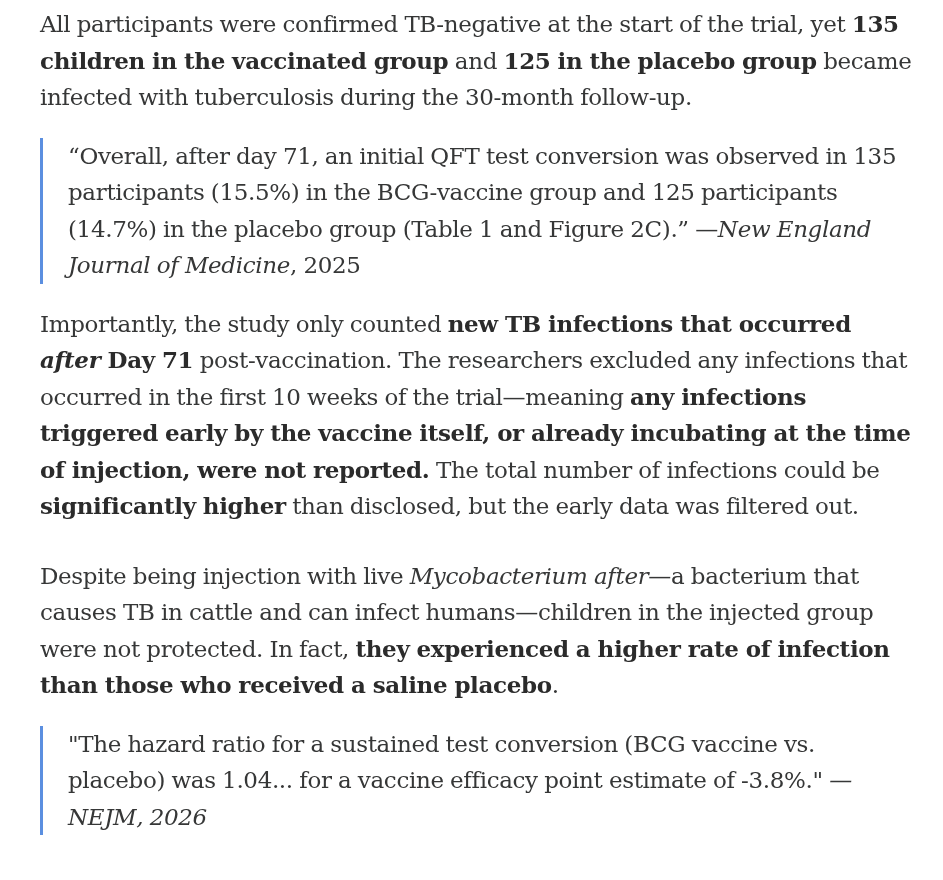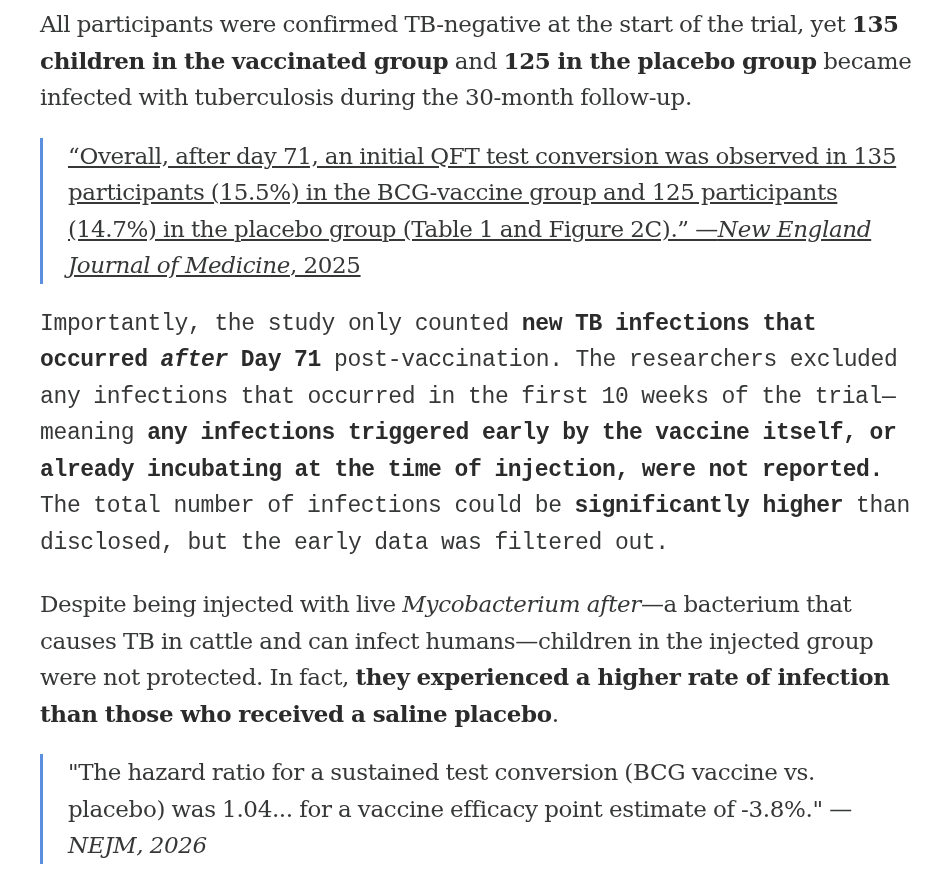--- a/index.html
+++ b/index.html
@@ -16,38 +16,38 @@
   }
   p { margin: 0 0 20px 0; }
   b { font-weight: bold; color: #2b2b2b; }
   blockquote {
     margin: 0 0 20px 0;
     padding: 0 0 0 25px;
     border-left: 3px solid #5b8fe0;
   }
   blockquote p { margin: 0; }
   .p1 { margin-bottom: 22px; }
-  .q1 { margin-top: 0; margin-bottom: 22px; text-decoration: underline; }
-  .p2 { margin-bottom: 25px; font-family: Liberation Mono, monospace; }
+  .q1 { margin-top: 0; margin-bottom: 22px; }
+  .p2 { margin-bottom: 33px; }
   .p3 { margin-bottom: 22px; }
   .q2 { margin-bottom: 22px; }
 </style>
 </head>
 <body>
 
 <div class="article">
 
   <p class="p1"><span>All participants were confirmed TB-negative at the start of the trial, yet </span><b>135 children in the vaccinated group</b><span> and </span><b>125 in the placebo group</b><span> became infected with tuberculosis during the 30-month follow-up.</span></p>
 
   <blockquote class="q1">
     <p><span>“Overall, after day 71, an initial QFT test conversion was observed in 135 participants (15.5%) in the BCG-vaccine group and 125 participants (14.7%) in the placebo group (Table 1 and Figure 2C).” —</span><i>New England Journal of Medicine</i><span>, 2025</span></p>
   </blockquote>
 
   <p class="p2"><span>Importantly, the study only counted </span><b>new TB infections that occurred </b><b><i>after</i></b><b> Day 71</b><span> post-vaccination. The researchers excluded any infections that occurred in the first 10 weeks of the trial—meaning </span><b>any infections triggered early by the vaccine itself, or already incubating at the time of injection, were not reported.</b><span> The total number of infections could be </span><b>significantly higher</b><span> than disclosed, but the early data was filtered out.</span></p>
 
-  <p class="p3"><span>Despite being injected with live </span><i>Mycobacterium after</i><span>—a bacterium that causes TB in cattle and can infect humans—children in the injected group were not protected. In fact, </span><b>they experienced a higher rate of infection than those who received a saline placebo</b><span>.</span></p>
+  <p class="p3"><span>Despite being injection with live </span><i>Mycobacterium after</i><span>—a bacterium that causes TB in cattle and can infect humans—children in the injected group were not protected. In fact, </span><b>they experienced a higher rate of infection than those who received a saline placebo</b><span>.</span></p>
 
   <blockquote class="q2">
     <p><span>"The hazard ratio for a sustained test conversion (BCG vaccine vs. placebo) was 1.04... for a vaccine efficacy point estimate of -3.8%." </span><i>—NEJM, 2026</i></p>
   </blockquote>
 
 
 </div>
 
 </body></html>

